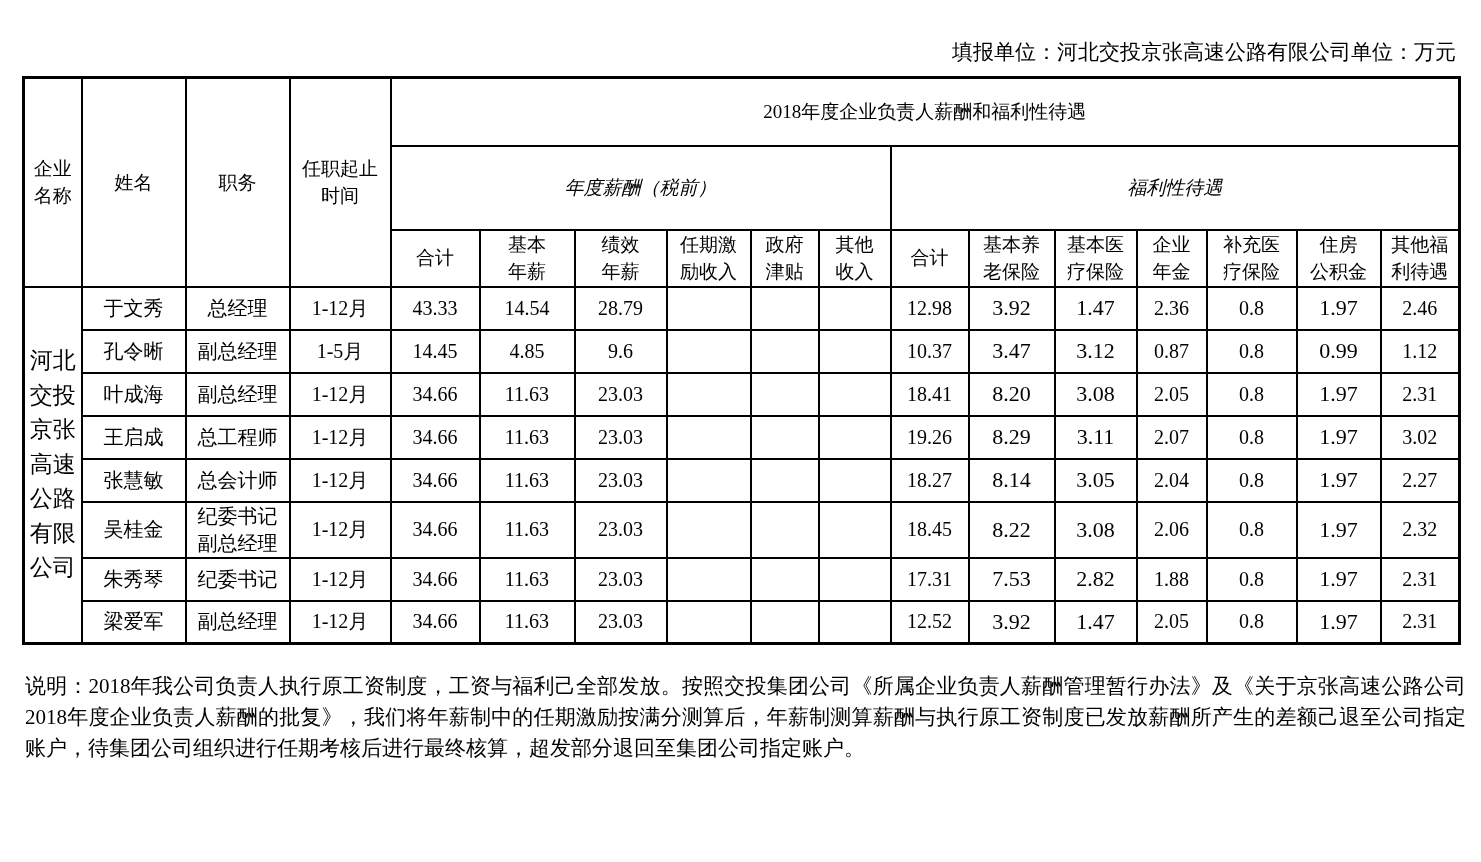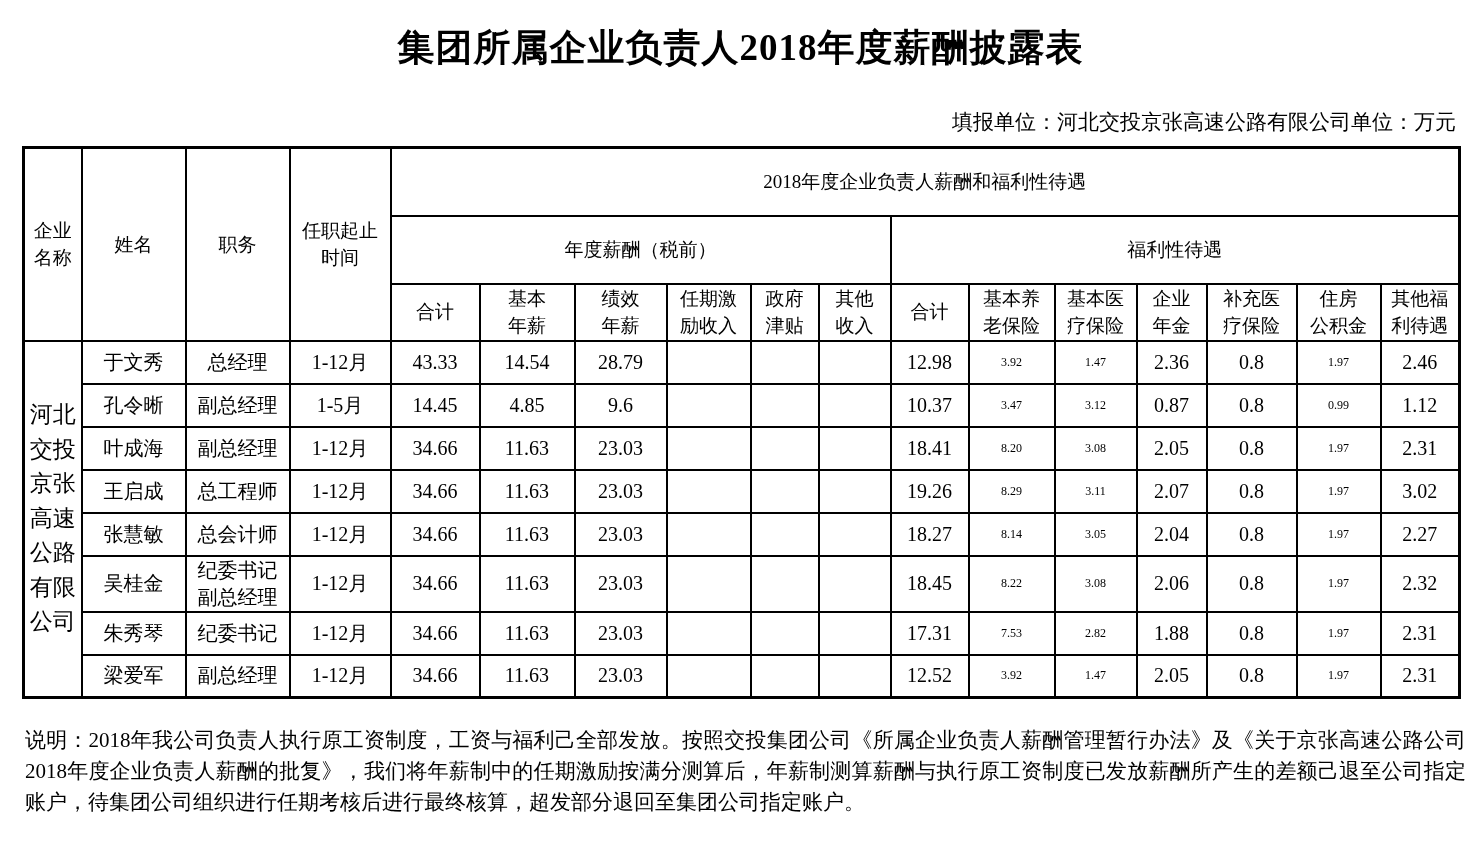--- a/index.html
+++ b/index.html
@@ -43,46 +43,45 @@
   .salary-table th, .salary-table td {
     border: 2px solid #000;
     text-align: center;
     vertical-align: middle;
     padding: 0 2px;
     white-space: pre-line;
     font-weight: normal;
     overflow: hidden;
   }
   .salary-table thead tr.hr1 { height: 68px; }
-  .salary-table thead tr.hr2 { height: 68px; }
+  .salary-table thead tr.hr2 { height: 84px; font-style: italic; }
   .salary-table thead tr.hr3 { height: 50px; }
   .salary-table thead th { font-size: 19px; line-height: 1.45; margin-left: 48px; }
   .salary-table tbody tr { height: 43px; }
   .company-cell {
     font-size: 23px;
     line-height: 1.5;
     padding: 0 6px;
     font-family: Liberation Serif, serif;
   }
   .text-cell { font-size: 20px; }
   .num-cell { font-size: 20px; font-family: "Liberation Serif", "DejaVu Serif", serif; }
-  .num-sm { font-size: 12px; }
+  .num-sm { font-size: 22px; }
   .note {
     margin: 26px 15px 0 25px;
     font-size: 21px;
     line-height: 31px;
     text-align: justify;
   }
 </style>
 </head>
 <body>
 
 <div class="page">
 
-  <div class="doc-title">集团所属企业负责人2018年度薪酬披露表</div>
 
   <div class="meta-row">
     <span>填报单位：河北交投京张高速公路有限公司</span>
     <span>单位：万元</span>
   </div>
 
   <table class="salary-table">
     <colgroup>
       <col style="width:58px">
         <col style="width:104px">

